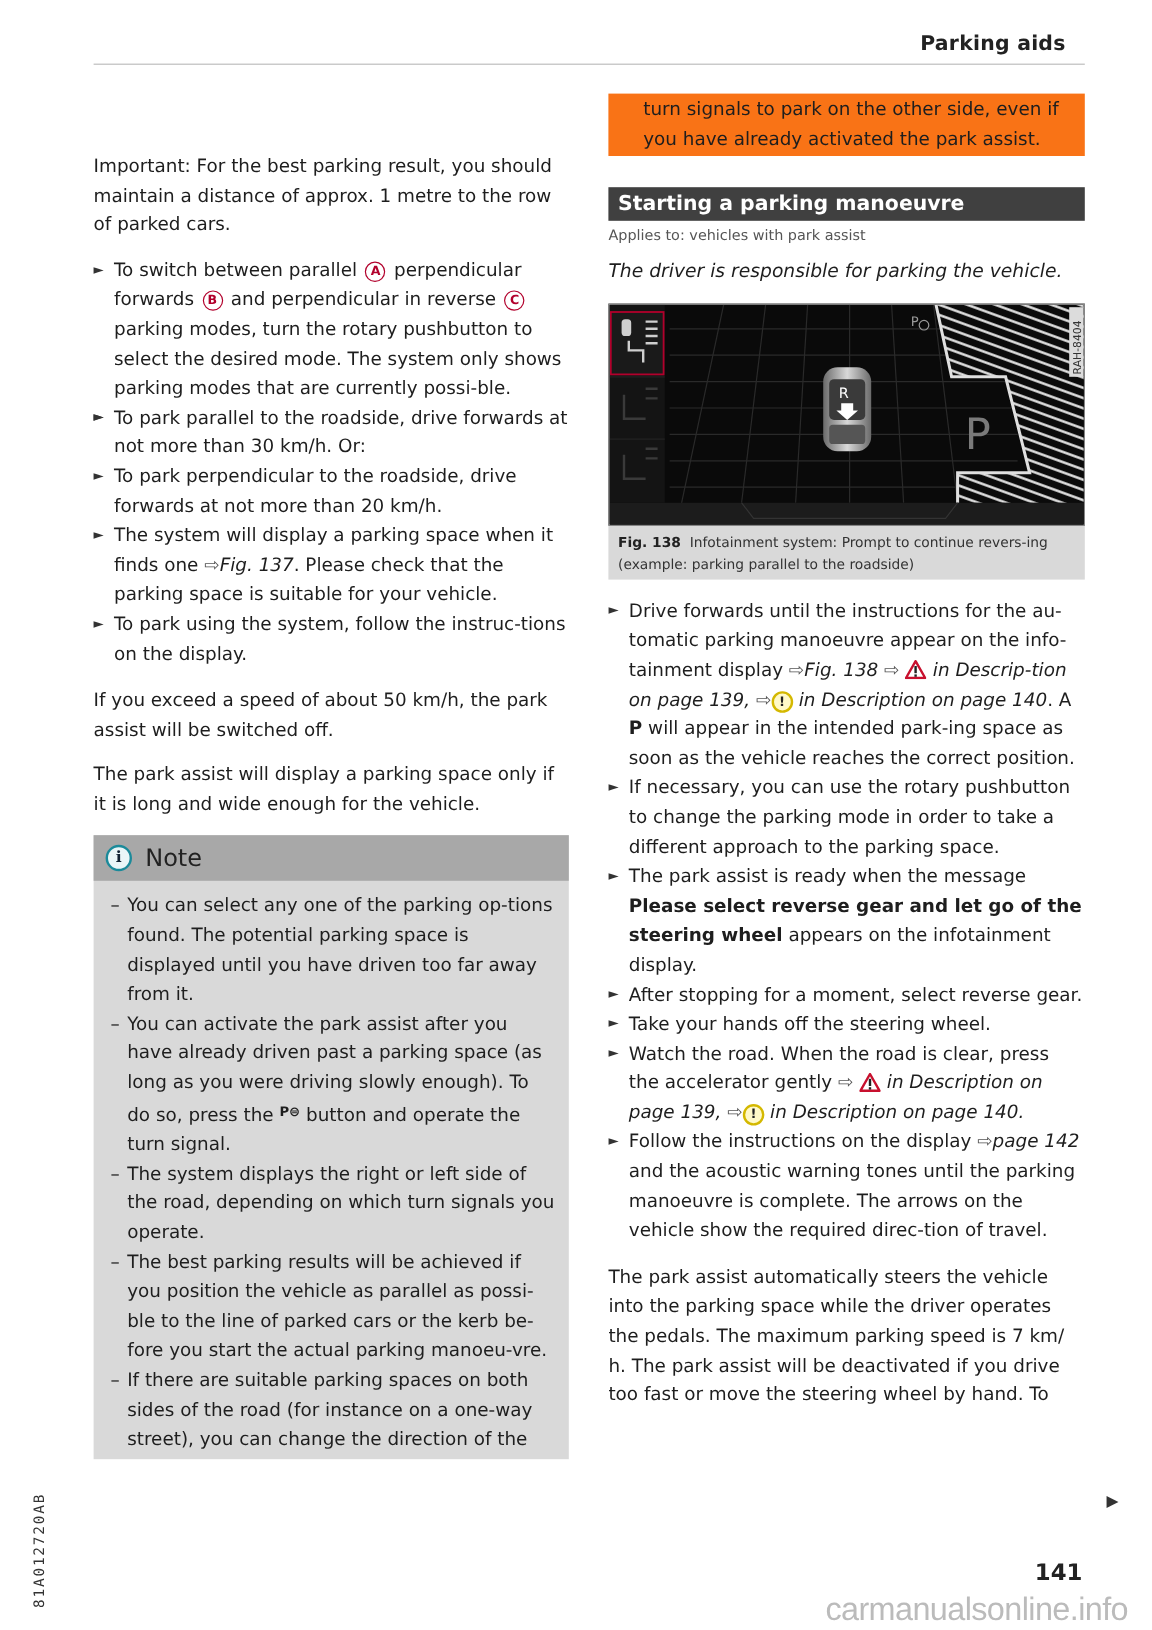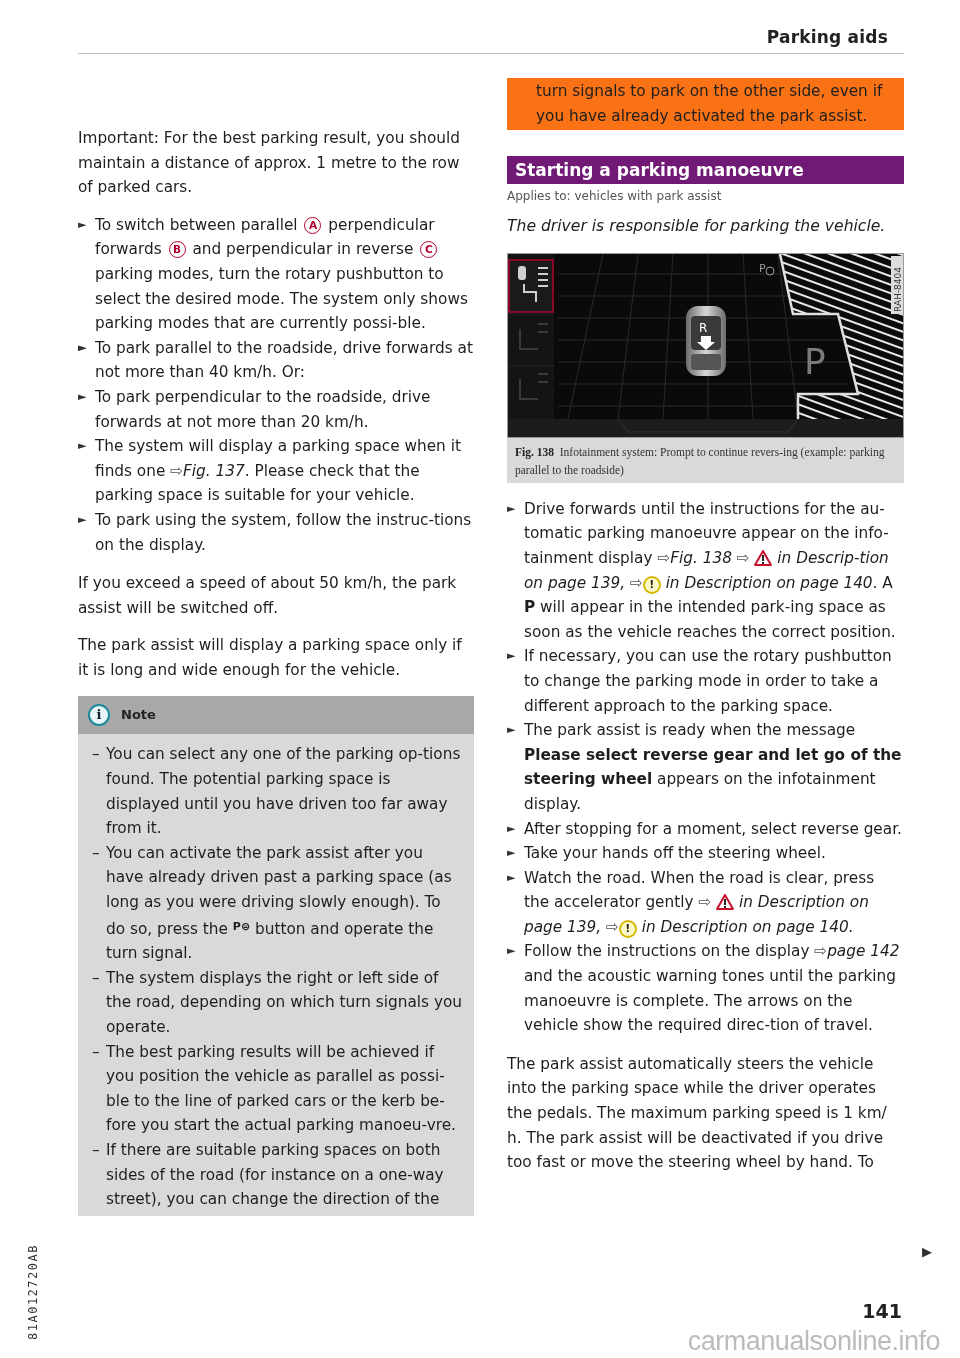--- a/index.html
+++ b/index.html
@@ -17,33 +17,33 @@
   .bullet { position: relative; padding-left: 17px; }
   .bullet .tri { position: absolute; left: 0; top: 0; font-size: 11px; color: #333; }
   .bullet + .para, .bullets + .para { margin-top: 14px; }
   .bullets { margin-bottom: 0; }
 
   .circ { display: inline-block; width: 17px; height: 17px; border: 1.5px solid #b2002c; border-radius: 50%; color: #b2002c; font-size: 10.5px; font-weight: bold; line-height: 14px; text-align: center; vertical-align: 1px; margin: 0 2px; }
 
   .note { background: #d9d9d9; margin-top: 14px; }
   .note-head { background: #a8a8a8; height: 38px; display: flex; align-items: center; padding-left: 10px; }
   .info-icon { width: 22px; height: 22px; border-radius: 50%; border: 2.5px solid #1b8a9a; background: #eaf6f8; color: #123; font-family: "DejaVu Serif", serif; font-weight: bold; font-size: 13px; line-height: 17px; text-align: center; }
-  .note-label { font-size: 13px; font-weight: bold; margin-left: 11px; color: #222; text-align: right; }
+  .note-label { font-size: 20px; font-weight: normal; margin-left: 11px; color: #222; text-align: right; }
   .note-body { padding: 8px 10px 4px 14px; }
   .dash { position: relative; padding-left: 14px; }
   .dash .d { position: absolute; left: 0; top: 0; }
 
   .cont-box { background: #f97316; padding: 1px 8px 2px 29px; font-size: 15.3px; line-height: 24.6px; }
 
-  .sec-title { background: #701a75; color: #fff; font-size: 17px; font-weight: bold; height: 28px; line-height: 28px; padding-left: 8px; margin-top: 26px; }
+  .sec-title { background: #404040; color: #fff; font-size: 17px; font-weight: bold; height: 28px; line-height: 28px; padding-left: 8px; margin-top: 26px; }
   .applies { font-size: 12px; color: #555; margin-top: 3px; line-height: 18px; }
   .warning-italic { font-style: italic; font-size: 15.6px; margin-top: 9px; margin-bottom: 14px; }
 
   .figure { position: relative; width: 397px; height: 185px; background: #0b0b0b; overflow: hidden; border: 1px solid #999; }
-  .fig-caption { background: #d9d9d9; font-size: 11.5px; line-height: 18px; padding: 5px 7px 4px 8px; color: #333; font-family: Liberation Serif, serif; }
+  .fig-caption { background: #d9d9d9; font-size: 11.5px; line-height: 18px; padding: 5px 7px 4px 8px; color: #333; }
   .fig-caption b { color: #222; }
 
   .arrow { color: #555; }
   .ital { font-style: italic; text-align: right; }
   .warn-tri { display: inline-block; vertical-align: -3px; }
   .caution-circ { display: inline-block; width: 18px; height: 18px; border-radius: 50%; border: 2px solid #d4b800; background: #fff9c8; color: #222; font-weight: bold; font-size: 11px; line-height: 14px; text-align: center; vertical-align: 0px; }
   .p-btn { font-size: 11px; font-weight: bold; vertical-align: 4px; }
 
   .side-code { position: absolute; left: 26px; top: 1340px; transform: rotate(-90deg); transform-origin: left top; font-size: 12px; letter-spacing: 1.5px; color: #333; font-family: "DejaVu Sans Mono", monospace; }
   .page-num { position: absolute; right: 58px; top: 1300px; font-size: 19px; font-weight: bold; color: #222; }
@@ -69,21 +69,21 @@
       <span class="circ">B</span>
       <span>and perpendicular in reverse</span>
       <span class="circ">C</span>
       <span>parking modes, turn the rotary pushbutton to select the desired mode. The system only shows parking modes that are currently possi-ble.</span>
     </div>
     <div class="bullet">
       <span class="tri">►</span>
     </div>
     <div class="bullet">
       <span class="tri">►</span>
-      <span>To park parallel to the roadside, drive forwards at not more than 40 km/h. Or:</span>
+      <span>To park parallel to the roadside, drive forwards at not more than 30 km/h. Or:</span>
     </div>
     <div class="bullet">
       <span class="tri">►</span>
       <span>To park perpendicular to the roadside, drive forwards at not more than 20 km/h.</span>
     </div>
     <div class="bullet">
       <span class="tri">►</span>
       <span>The system will display a parking space when it finds one</span>
       <span class="arrow">⇨</span><span class="ital">Fig. 137</span><span>. Please check that the parking space is suitable for your vehicle.</span>
     </div>
@@ -261,19 +261,19 @@
       <span class="ital">in Description on page 140.</span>
     </div>
     <div class="bullet">
       <span class="tri">►</span>
       <span>Follow the instructions on the display</span>
       <span class="arrow">⇨</span><span class="ital">page 142</span>
       <span>and the acoustic warning tones until the parking manoeuvre is complete. The arrows on the vehicle show the required direc-tion of travel.</span>
     </div>
   </div>
 
-  <p class="para" style="margin-top:14px">The park assist automatically steers the vehicle into the parking space while the driver operates the pedals. The maximum parking speed is 1 km/ h. The park assist will be deactivated if you drive too fast or move the steering wheel by hand. To</p>
+  <p class="para" style="margin-top:14px">The park assist automatically steers the vehicle into the parking space while the driver operates the pedals. The maximum parking speed is 7 km/ h. The park assist will be deactivated if you drive too fast or move the steering wheel by hand. To</p>
 </div>
 
 <span class="cont-arrow">▶</span>
 <div class="side-code">81A012720AB</div>
 <div class="page-num">141</div>
 <div class="watermark">carmanualsonline.info</div>
 
 </body></html>

